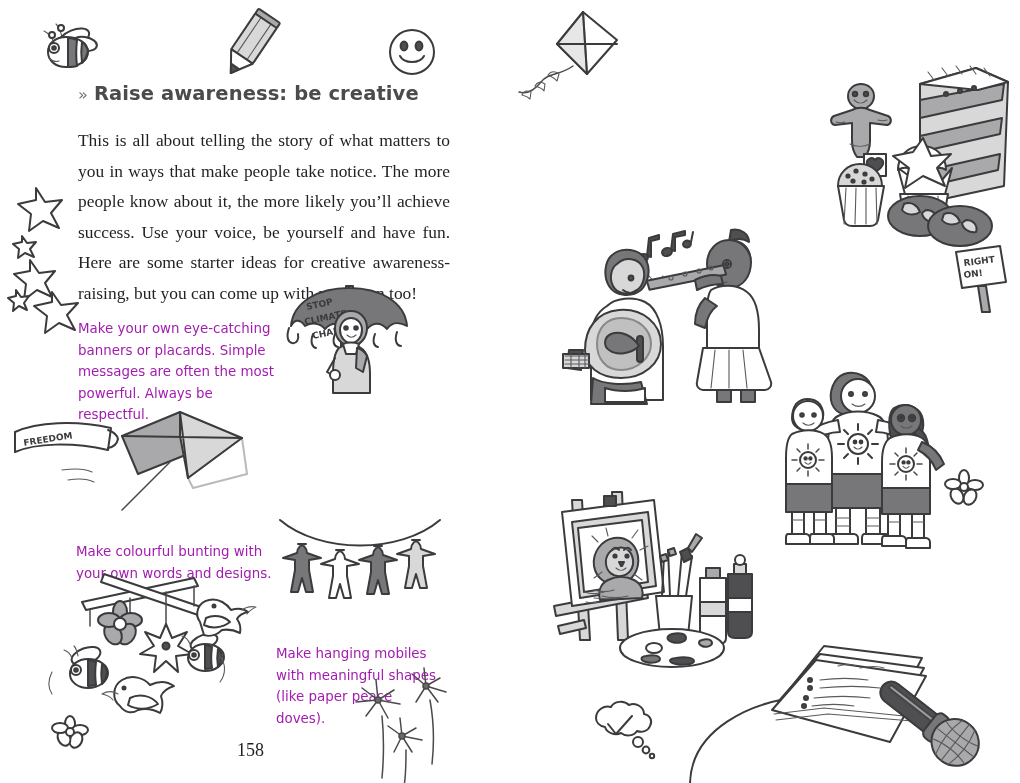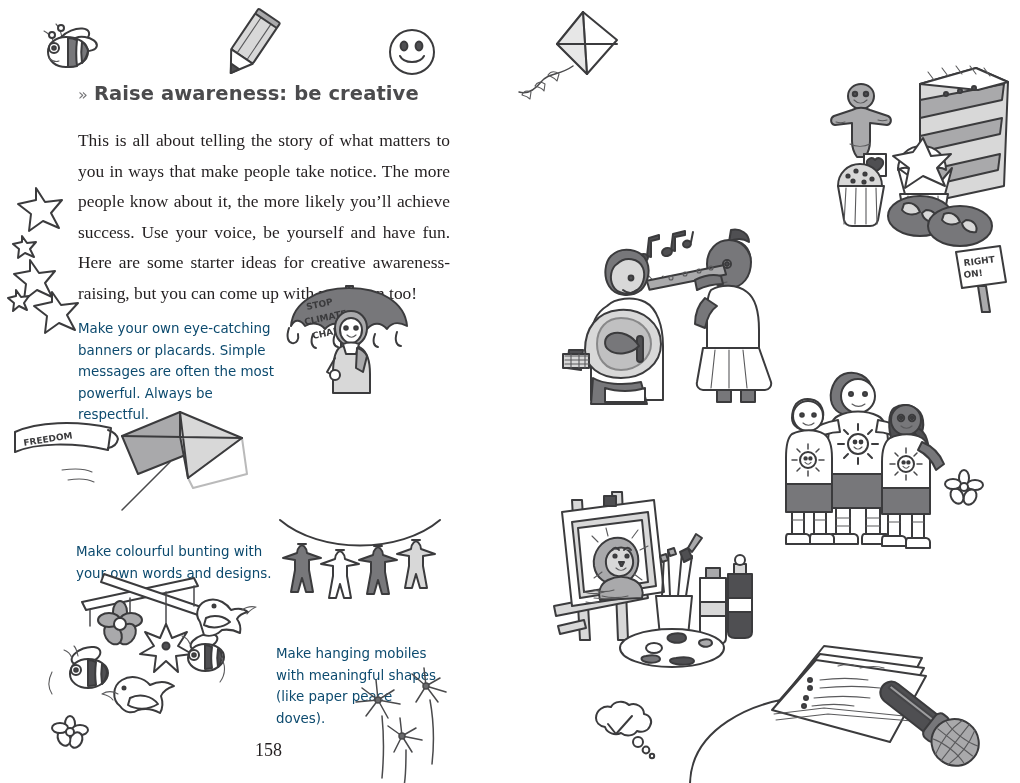--- a/index.html
+++ b/index.html
@@ -13,29 +13,29 @@
   .heading{position:absolute;left:78px;top:82px;width:380px;
     font-family:"DejaVu Sans",sans-serif;font-weight:700;font-size:19.5px;
     color:#4b4b4d;letter-spacing:.1px;}
   .heading .guill{font-weight:400;font-size:16px;color:#77777a;margin-right:6px;}
 
   .intro{position:absolute;left:78px;top:108px;width:372px;
     font-family:"Liberation Serif",serif;font-size:17.4px;line-height:30.5px;
     color:#231f20;text-align:justify;}
 
   .cap{position:absolute;font-family:"DejaVu Sans",sans-serif;
-    font-size:13.4px;line-height:21.4px;color:#0c4a6e;}
+    font-size:13.4px;line-height:21.4px;color:#a21caf;}
 
   .cap-banners{left:78px;top:305px;width:200px;}
   .cap-kites{left:276px;top:443px;width:190px;}
   .cap-bunting{left:76px;top:528px;width:215px;}
   .cap-mobiles{left:276px;top:630px;width:165px;}
 
   .pagenum{position:absolute;font-family:"Liberation Serif",serif;
-    font-size:18px;color:#231f20;margin-left:18px;}
+    font-size:18px;color:#231f20;}
   .pn-left{left:237px;top:740px;}
 
   .art{position:absolute;}
   svg{display:block;overflow:visible;}
   .ln{fill:none;stroke:#3b3b3d;stroke-width:2;stroke-linecap:round;stroke-linejoin:round;}
   .ln-thin{fill:none;stroke:#4a4a4c;stroke-width:1.5;stroke-linecap:round;stroke-linejoin:round;}
   .ln-hair{fill:none;stroke:#5a5a5c;stroke-width:1.1;stroke-linecap:round;stroke-linejoin:round;}
   .fw{fill:#ffffff;stroke:#3b3b3d;stroke-width:2;stroke-linejoin:round;stroke-linecap:round;}
   .fl{fill:#d8d8d8;stroke:#3b3b3d;stroke-width:2;stroke-linejoin:round;stroke-linecap:round;}
   .fm{fill:#a9a9ab;stroke:#3b3b3d;stroke-width:2;stroke-linejoin:round;stroke-linecap:round;}

